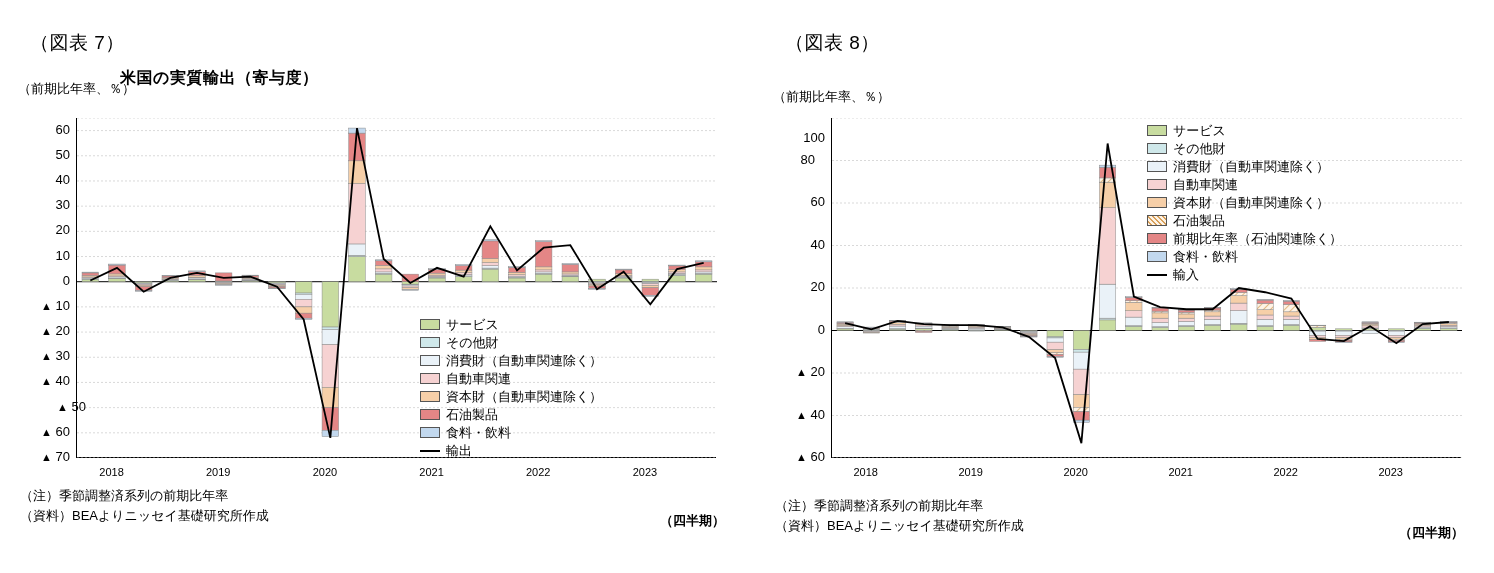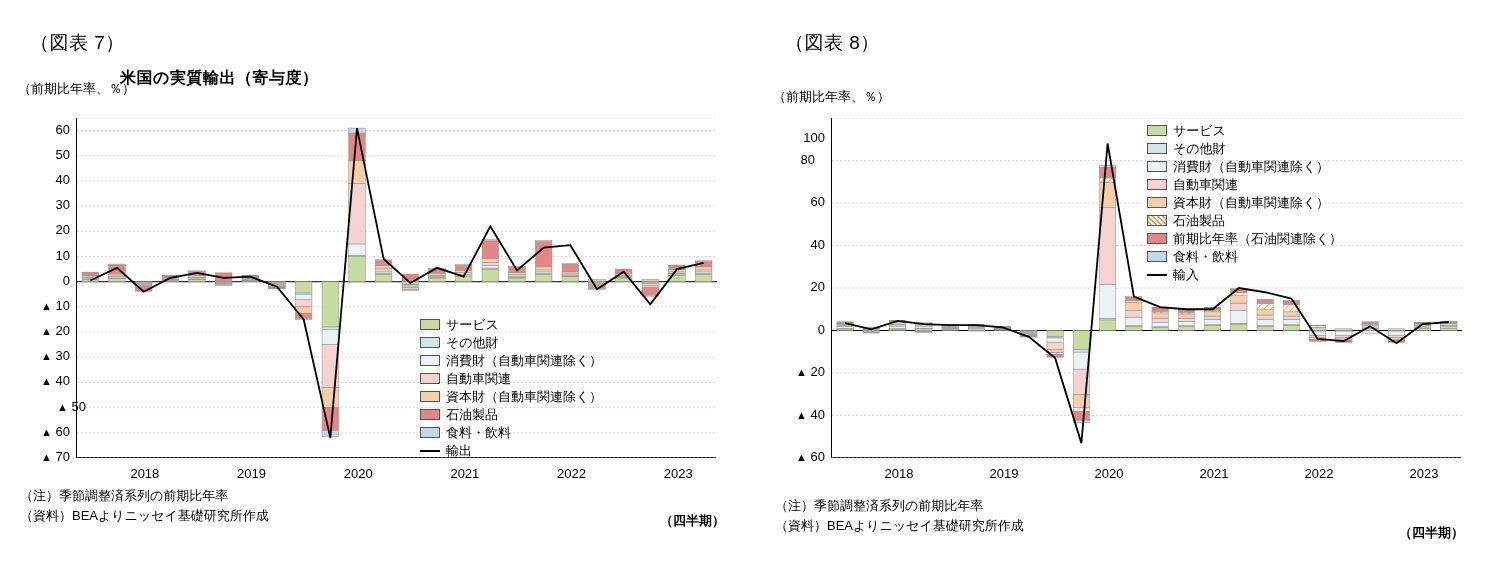--- a/index.html
+++ b/index.html
@@ -52,22 +52,22 @@
 
   .ytick{
     position:absolute;
     font-size:13px;
     text-align:right;
     width:60px;
   }
   .ytick .tri{font-size:11px;}
   .xtick{
     position:absolute;
-    font-size:13px;
-    text-align:right;
+    font-size:11px;
+    text-align:left;
     width:60px;
   }
 
   .legend{
     position:absolute;
     font-size:13px;
   }
   .legend-row{
     display:flex;
     align-items:center;

